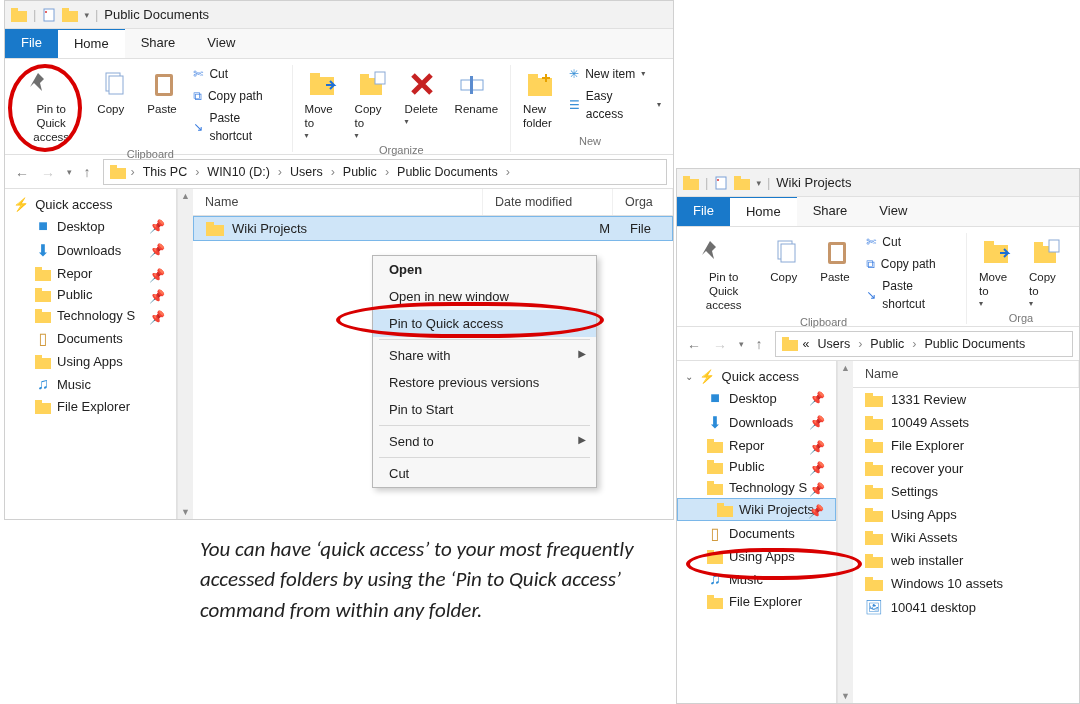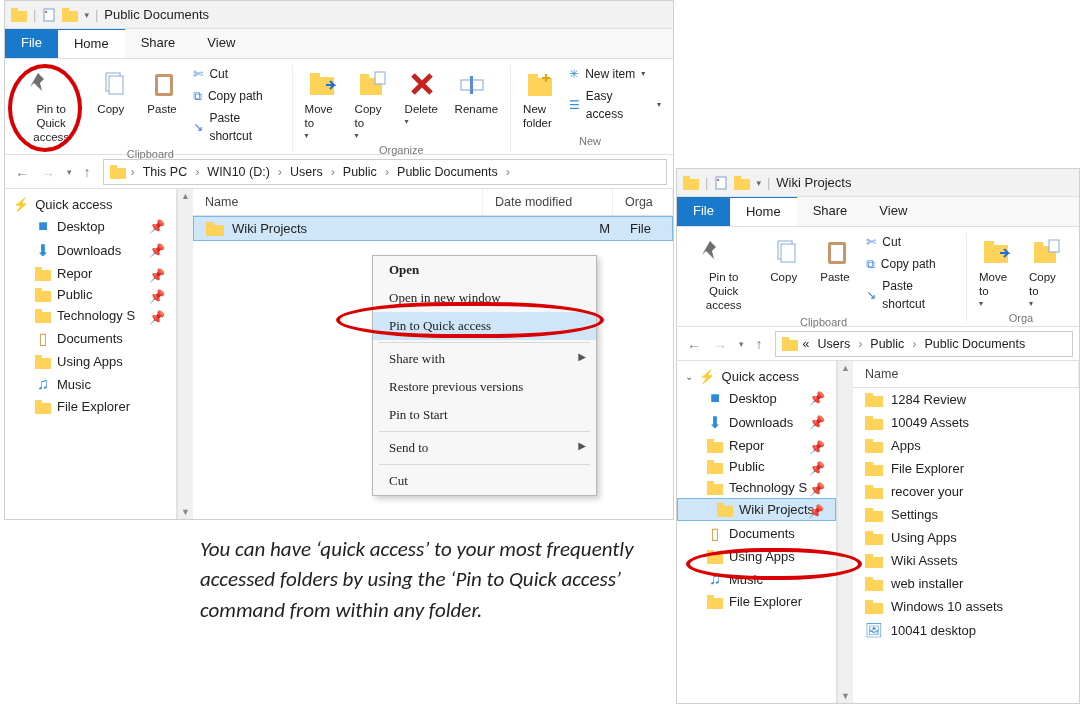--- a/index.html
+++ b/index.html
@@ -34,21 +34,21 @@
   .sb-item.pad1 { padding-left:40px; }
   .sb-item .pin { position:absolute; right:10px; top:5px; color:#777; }
   .sb-item.sel { background:#cfe5f8; border:1px solid #7ab7e9; padding-left:39px; }
   .filelist { flex:1; position:relative; }
   .colhead { display:flex; border-bottom:1px solid #e0e0e0; color:#444; font-size:12.5px; }
   .colhead > div { padding:6px 12px; border-right:1px solid #f0f0f0; }
   .row { display:flex; align-items:center; padding:4px 12px; gap:8px; cursor:pointer; font-size:13px; }
   .row.sel { background:#cfe5f8; border:1px solid #7ab7e9; }
   .folder-svg { display:inline-block; }
   .ctxmenu { position:absolute; background:#f7f7f7; border:1px solid #b8b8b8; box-shadow:3px 3px 6px rgba(0,0,0,0.2); width:225px; font-size:13px; z-index:300; }
-  .ctxmenu .citem { padding:6px 24px 6px 16px; cursor:pointer; position:relative;font-family:Liberation Serif, serif; }
+  .ctxmenu .citem { padding:6px 24px 6px 16px; cursor:pointer; position:relative; }
   .ctxmenu .default { font-weight:600; }
   .ctxmenu hr { border:none; border-top:1px solid #d8d8d8; margin:2px 6px; }
   .ctxmenu .citem.hl { background:#cfe5f8; }
   .ctxmenu .citem.sub::after { content:"▶"; position:absolute; right:10px; font-size:10px; color:#555; }
   .caption { position:absolute; font-style:italic; font-family: Calibri, "Segoe UI"; font-size:21px; color:#222; line-height:1.45; }
   .ring { position:absolute; border:4px solid #d80000; z-index:400; pointer-events:none; }
   .ring.circle { border-radius:50%; }
   .scrollbar-v { width:16px; background:#f0f0f0; border-left:1px solid #e4e4e4; display:flex; flex-direction:column; justify-content:space-between; align-items:center; padding:2px 0;}
   .icn-txt { font-size:16px; width:16px; text-align:center; display:inline-block;}
   svg { display:block; }
@@ -588,39 +588,30 @@
         <div style="flex:1;">Name</div>
       </div>
       <div id="win2-files">
           <div class="row">
             <span class="folder-svg">
               <svg width="18" height="14">
                 <rect width="18" height="11" y="3" fill="#ffd35a"></rect>
                 <rect width="8" height="4" fill="#ffd35a"></rect>
               </svg>
             </span>
-            <span>1284 Review</span>
+            <span>1331 Review</span>
           </div>
           <div class="row">
             <span class="folder-svg">
               <svg width="18" height="14">
                 <rect width="18" height="11" y="3" fill="#ffd35a"></rect>
                 <rect width="8" height="4" fill="#ffd35a"></rect>
               </svg>
             </span>
             <span>10049 Assets</span>
-          </div>
-          <div class="row">
-            <span class="folder-svg">
-              <svg width="18" height="14">
-                <rect width="18" height="11" y="3" fill="#ffd35a"></rect>
-                <rect width="8" height="4" fill="#ffd35a"></rect>
-              </svg>
-            </span>
-            <span>Apps</span>
           </div>
           <div class="row">
             <span class="folder-svg">
               <svg width="18" height="14">
                 <rect width="18" height="11" y="3" fill="#ffd35a"></rect>
                 <rect width="8" height="4" fill="#ffd35a"></rect>
               </svg>
             </span>
             <span>File Explorer</span>
           </div>

